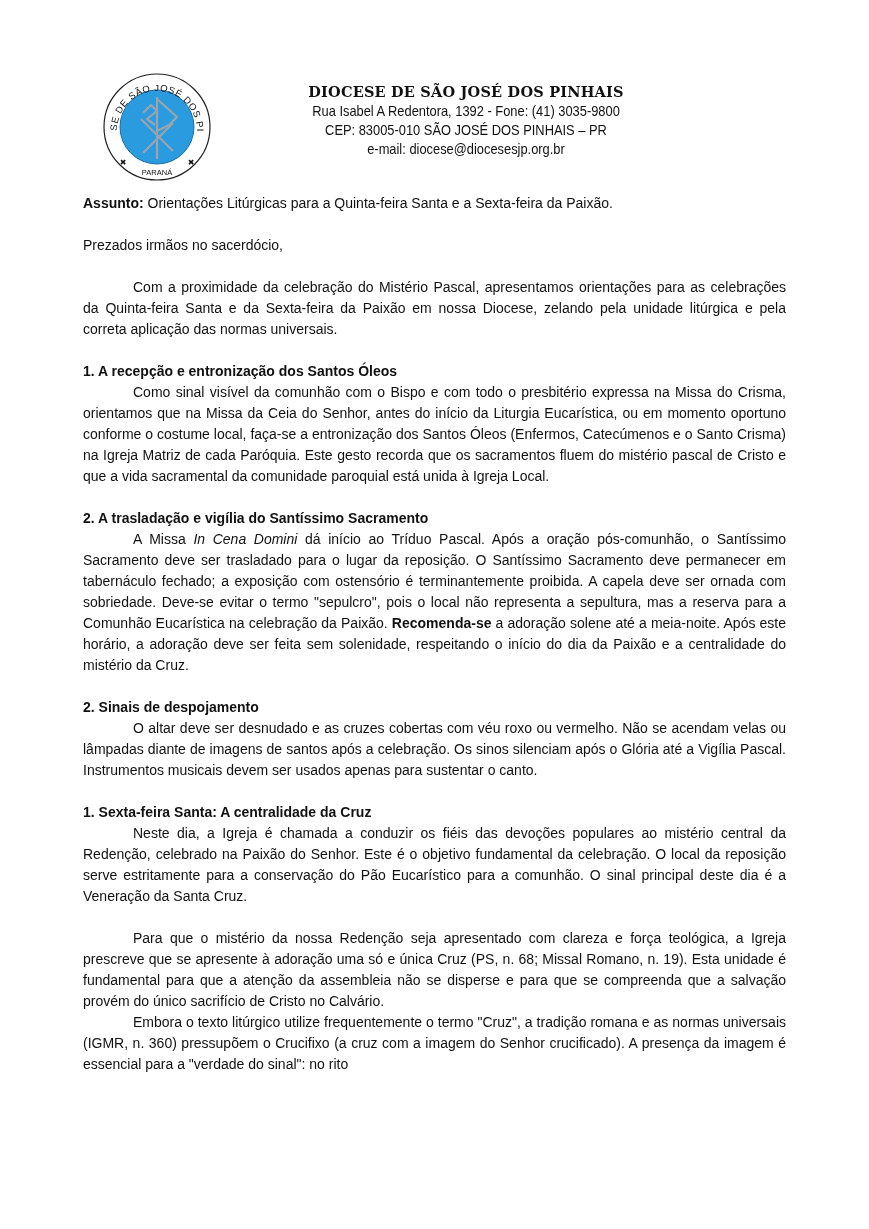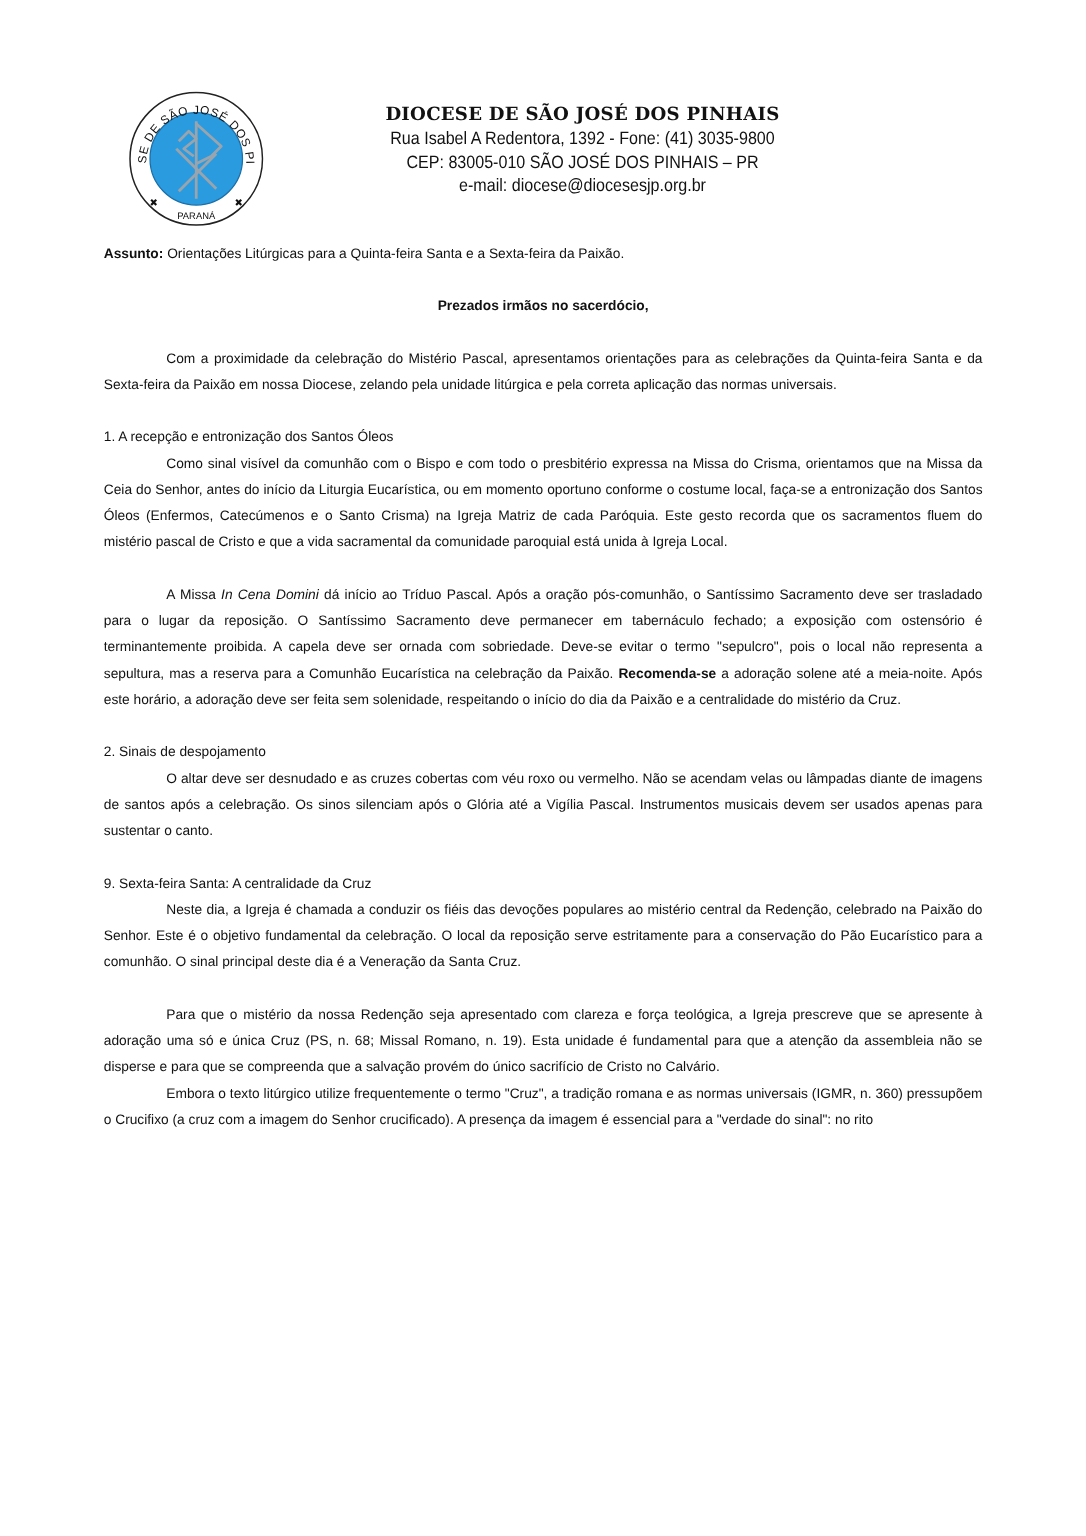--- a/index.html
+++ b/index.html
@@ -3,27 +3,27 @@
   <meta charset="utf-8">
   <style>
     html, body { margin: 0; padding: 0; background: #ffffff; }
     body { width: 869px; height: 1229px; position: relative; overflow: hidden; color: #111; }
     .page { position: absolute; left: 0; top: 0; width: 869px; height: 1229px; background: #fff; }
     .letterhead { position: absolute; left: 0; top: 0; width: 869px; height: 185px; }
     .logo { position: absolute; left: 103px; top: 73px; width: 108px; height: 108px; }
     .head-text { position: absolute; left: 290px; top: 82px; width: 352px; text-align: center; }
     .head-title { font-family: "DejaVu Serif", "Liberation Serif", serif; font-weight: bold; font-size: 14.5px; letter-spacing: 0.2px; line-height: 20px; white-space: nowrap; }
     .head-line { font-family: "Liberation Sans", sans-serif; font-size: 14.3px; line-height: 19px; white-space: nowrap; transform: scaleX(0.9); transform-origin: center; }
-    .body { position: absolute; left: 83px; top: 193px; width: 703px; font-family: "Liberation Sans", sans-serif; font-size: 11px; line-height: 21px; }
+    .body { position: absolute; left: 83px; top: 193px; width: 703px; font-family: "Liberation Sans", sans-serif; font-size: 14px; line-height: 21px; }
     .subject { margin: 0; height: 21px; white-space: nowrap; }
-    .greeting { margin: 21px 0 0 0; font-weight: bold; white-space: nowrap; text-align: center; }
+    .greeting { margin: 21px 0 0 0; font-weight: normal; white-space: nowrap; }
     p.par { margin: 0; text-align: justify; text-indent: 50px; }
     .intro { margin-top: 21px !important; }
     .sec { margin-top: 21px; }
-    .sec-title { margin: 0; font-weight: normal; white-space: nowrap; }
+    .sec-title { margin: 0; font-weight: bold; white-space: nowrap; }
     b { font-weight: bold; }
     i { }
   </style>
 </head>
 <body>
 
 <div class="page">
 
   <div class="letterhead">
     <div class="logo">
@@ -63,30 +63,31 @@
     <p class="greeting">Prezados irmãos no sacerdócio,</p>
 
     <p class="par intro">Com a proximidade da celebração do Mistério Pascal, apresentamos orientações para as celebrações da Quinta-feira Santa e da Sexta-feira da Paixão em nossa Diocese, zelando pela unidade litúrgica e pela correta aplicação das normas universais.</p>
 
     <div class="sec">
       <p class="sec-title">1. A recepção e entronização dos Santos Óleos</p>
       <p class="par">Como sinal visível da comunhão com o Bispo e com todo o presbitério expressa na Missa do Crisma, orientamos que na Missa da Ceia do Senhor, antes do início da Liturgia Eucarística, ou em momento oportuno conforme o costume local, faça-se a entronização dos Santos Óleos (Enfermos, Catecúmenos e o Santo Crisma) na Igreja Matriz de cada Paróquia. Este gesto recorda que os sacramentos fluem do mistério pascal de Cristo e que a vida sacramental da comunidade paroquial está unida à Igreja Local.</p>
     </div>
 
     <div class="sec">
+      <p class="sec-title">2. A trasladação e vigília do Santíssimo Sacramento</p>
       <p class="par"><span>A Missa </span><i>In Cena Domini</i><span> dá início ao Tríduo Pascal. Após a oração pós-comunhão, o Santíssimo Sacramento deve ser trasladado para o lugar da reposição. O Santíssimo Sacramento deve permanecer em tabernáculo fechado; a exposição com ostensório é terminantemente proibida. A capela deve ser ornada com sobriedade. Deve-se evitar o termo "sepulcro", pois o local não representa a sepultura, mas a reserva para a Comunhão Eucarística na celebração da Paixão. </span><b>Recomenda-se</b><span> a adoração solene até a meia-noite. Após este horário, a adoração deve ser feita sem solenidade, respeitando o início do dia da Paixão e a centralidade do mistério da Cruz.</span></p>
     </div>
 
     <div class="sec">
       <p class="sec-title">2. Sinais de despojamento</p>
       <p class="par">O altar deve ser desnudado e as cruzes cobertas com véu roxo ou vermelho. Não se acendam velas ou lâmpadas diante de imagens de santos após a celebração. Os sinos silenciam após o Glória até a Vigília Pascal. Instrumentos musicais devem ser usados apenas para sustentar o canto.</p>
     </div>
 
     <div class="sec">
-      <p class="sec-title">9. Sexta-feira Santa: A centralidade da Cruz</p>
+      <p class="sec-title">1. Sexta-feira Santa: A centralidade da Cruz</p>
       <p class="par">Neste dia, a Igreja é chamada a conduzir os fiéis das devoções populares ao mistério central da Redenção, celebrado na Paixão do Senhor. Este é o objetivo fundamental da celebração. O local da reposição serve estritamente para a conservação do Pão Eucarístico para a comunhão. O sinal principal deste dia é a Veneração da Santa Cruz.</p>
     </div>
 
     <div class="sec">
       <p class="par">Para que o mistério da nossa Redenção seja apresentado com clareza e força teológica, a Igreja prescreve que se apresente à adoração uma só e única Cruz (PS, n. 68; Missal Romano, n. 19). Esta unidade é fundamental para que a atenção da assembleia não se disperse e para que se compreenda que a salvação provém do único sacrifício de Cristo no Calvário.</p>
       <p class="par">Embora o texto litúrgico utilize frequentemente o termo "Cruz", a tradição romana e as normas universais (IGMR, n. 360) pressupõem o Crucifixo (a cruz com a imagem do Senhor crucificado). A presença da imagem é essencial para a "verdade do sinal": no rito</p>
     </div>
   </div>
 </div>
 

